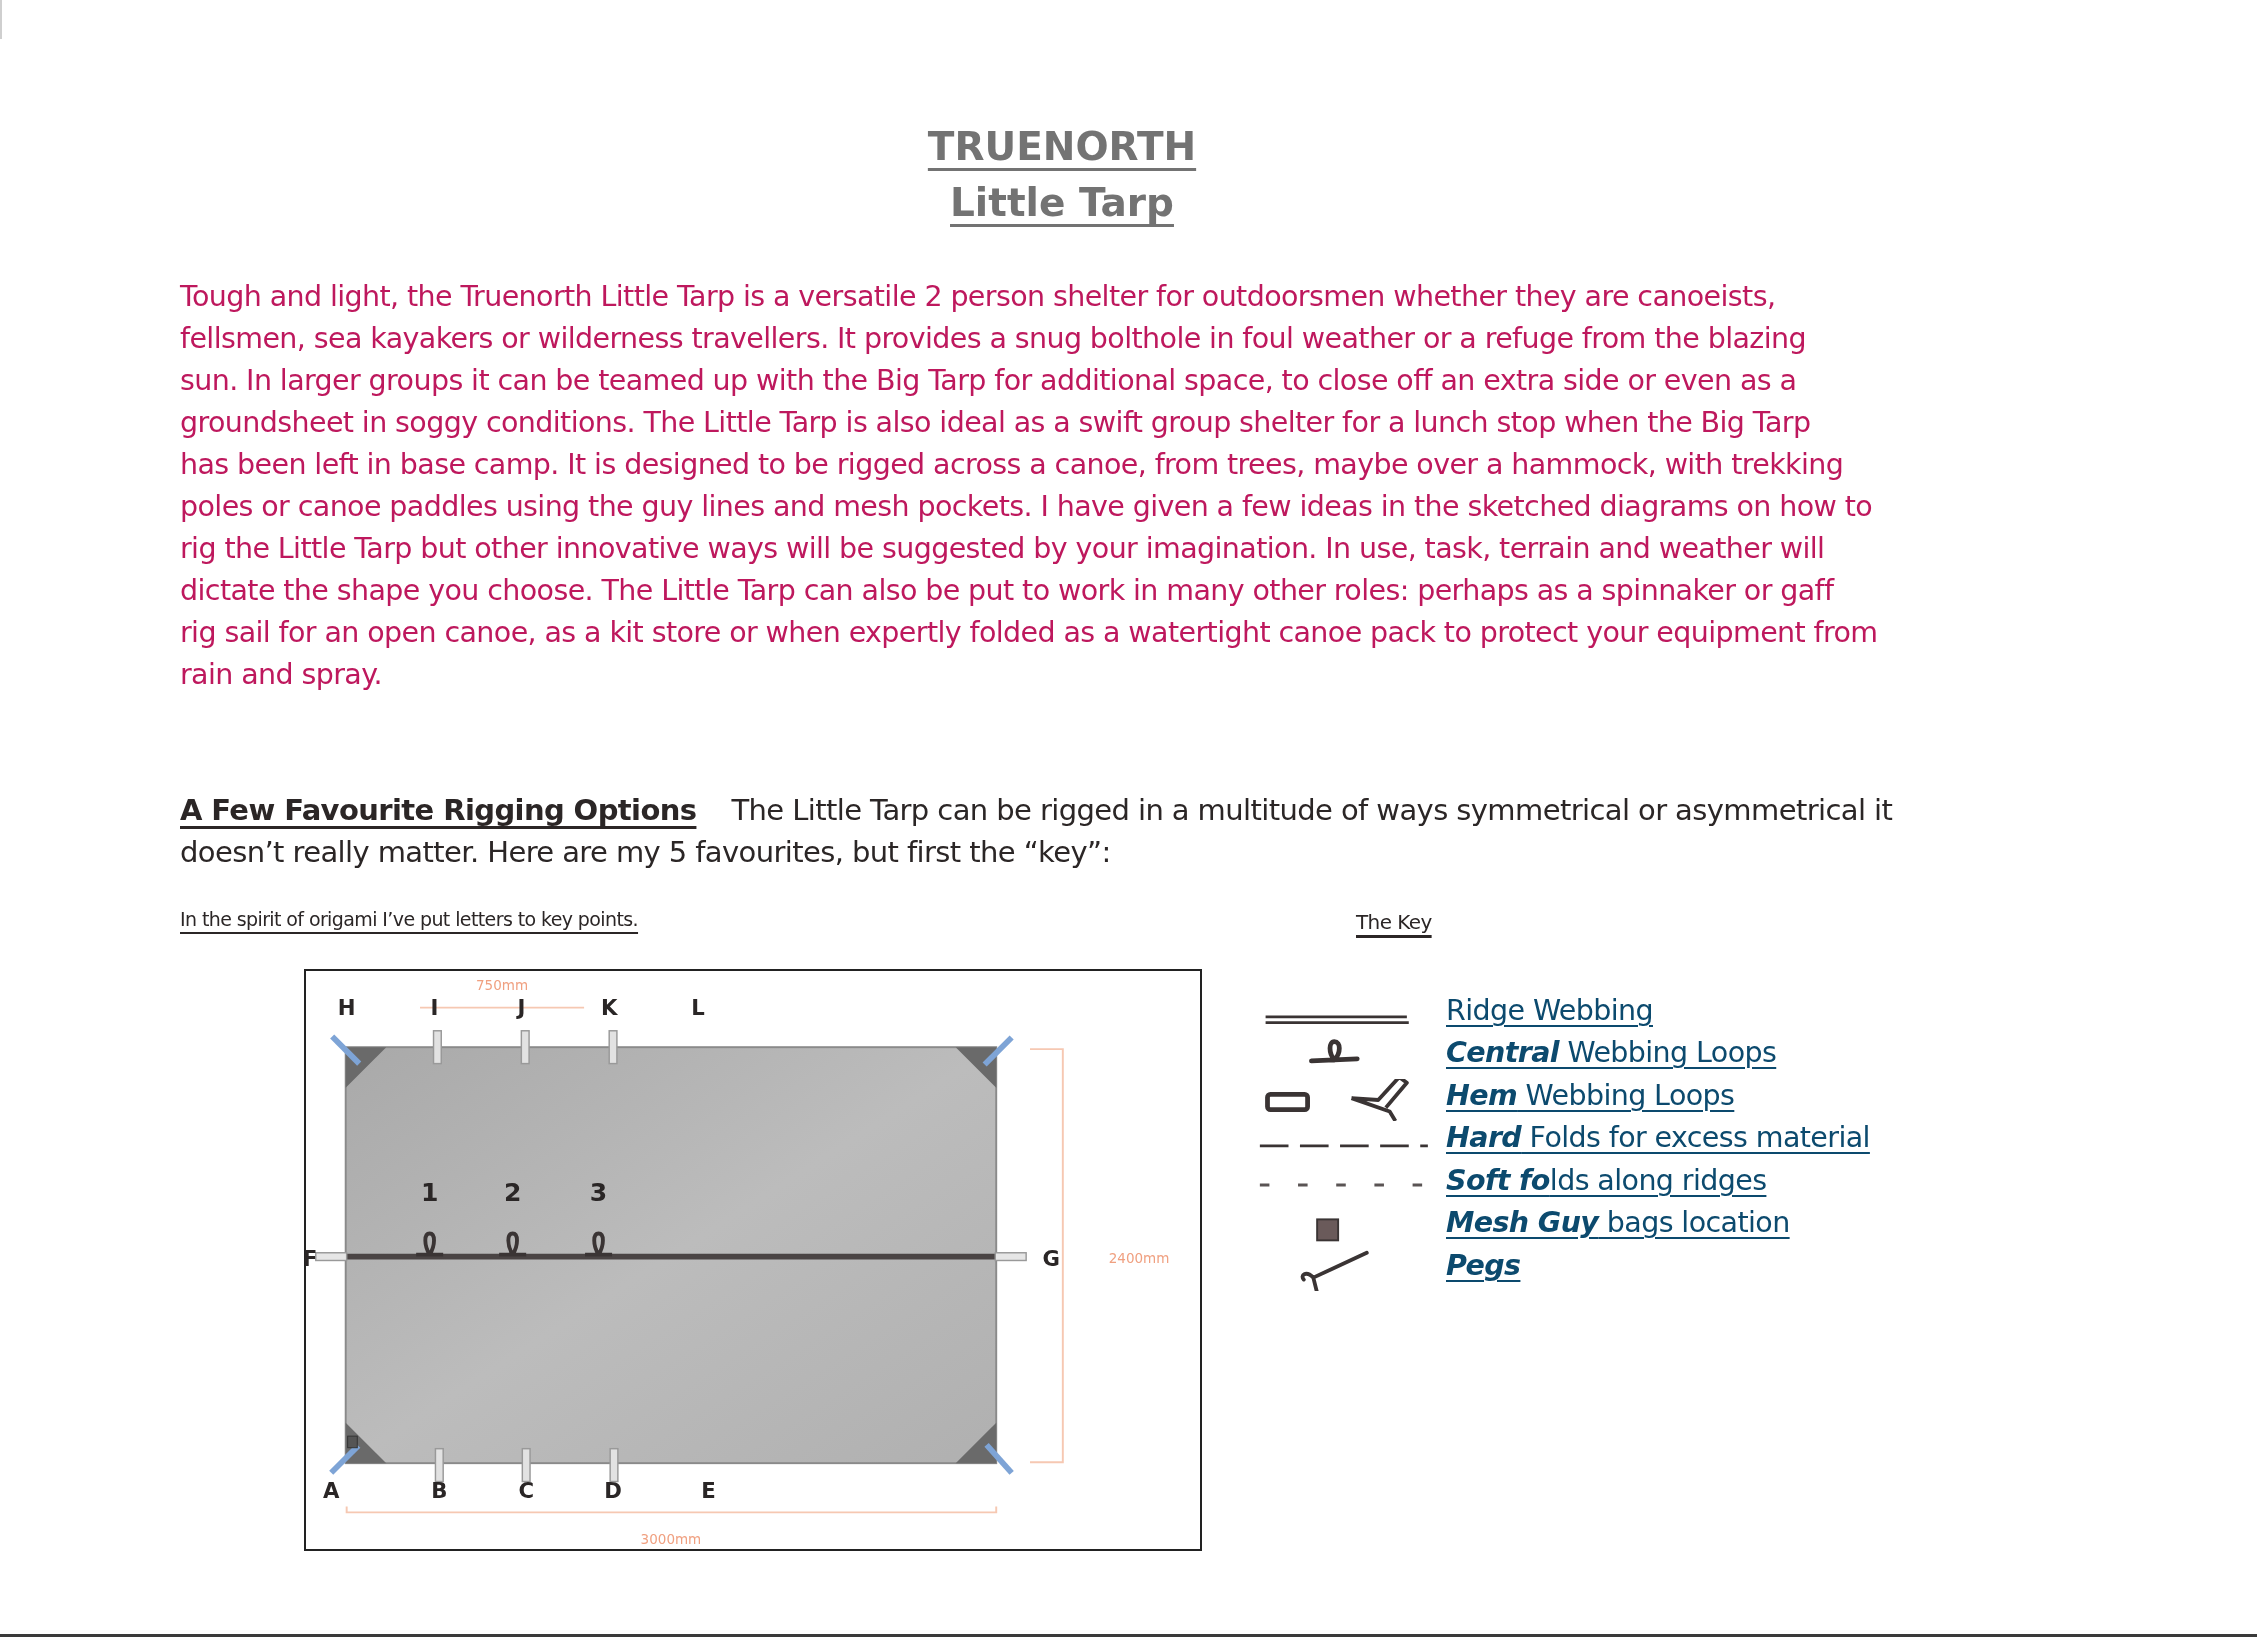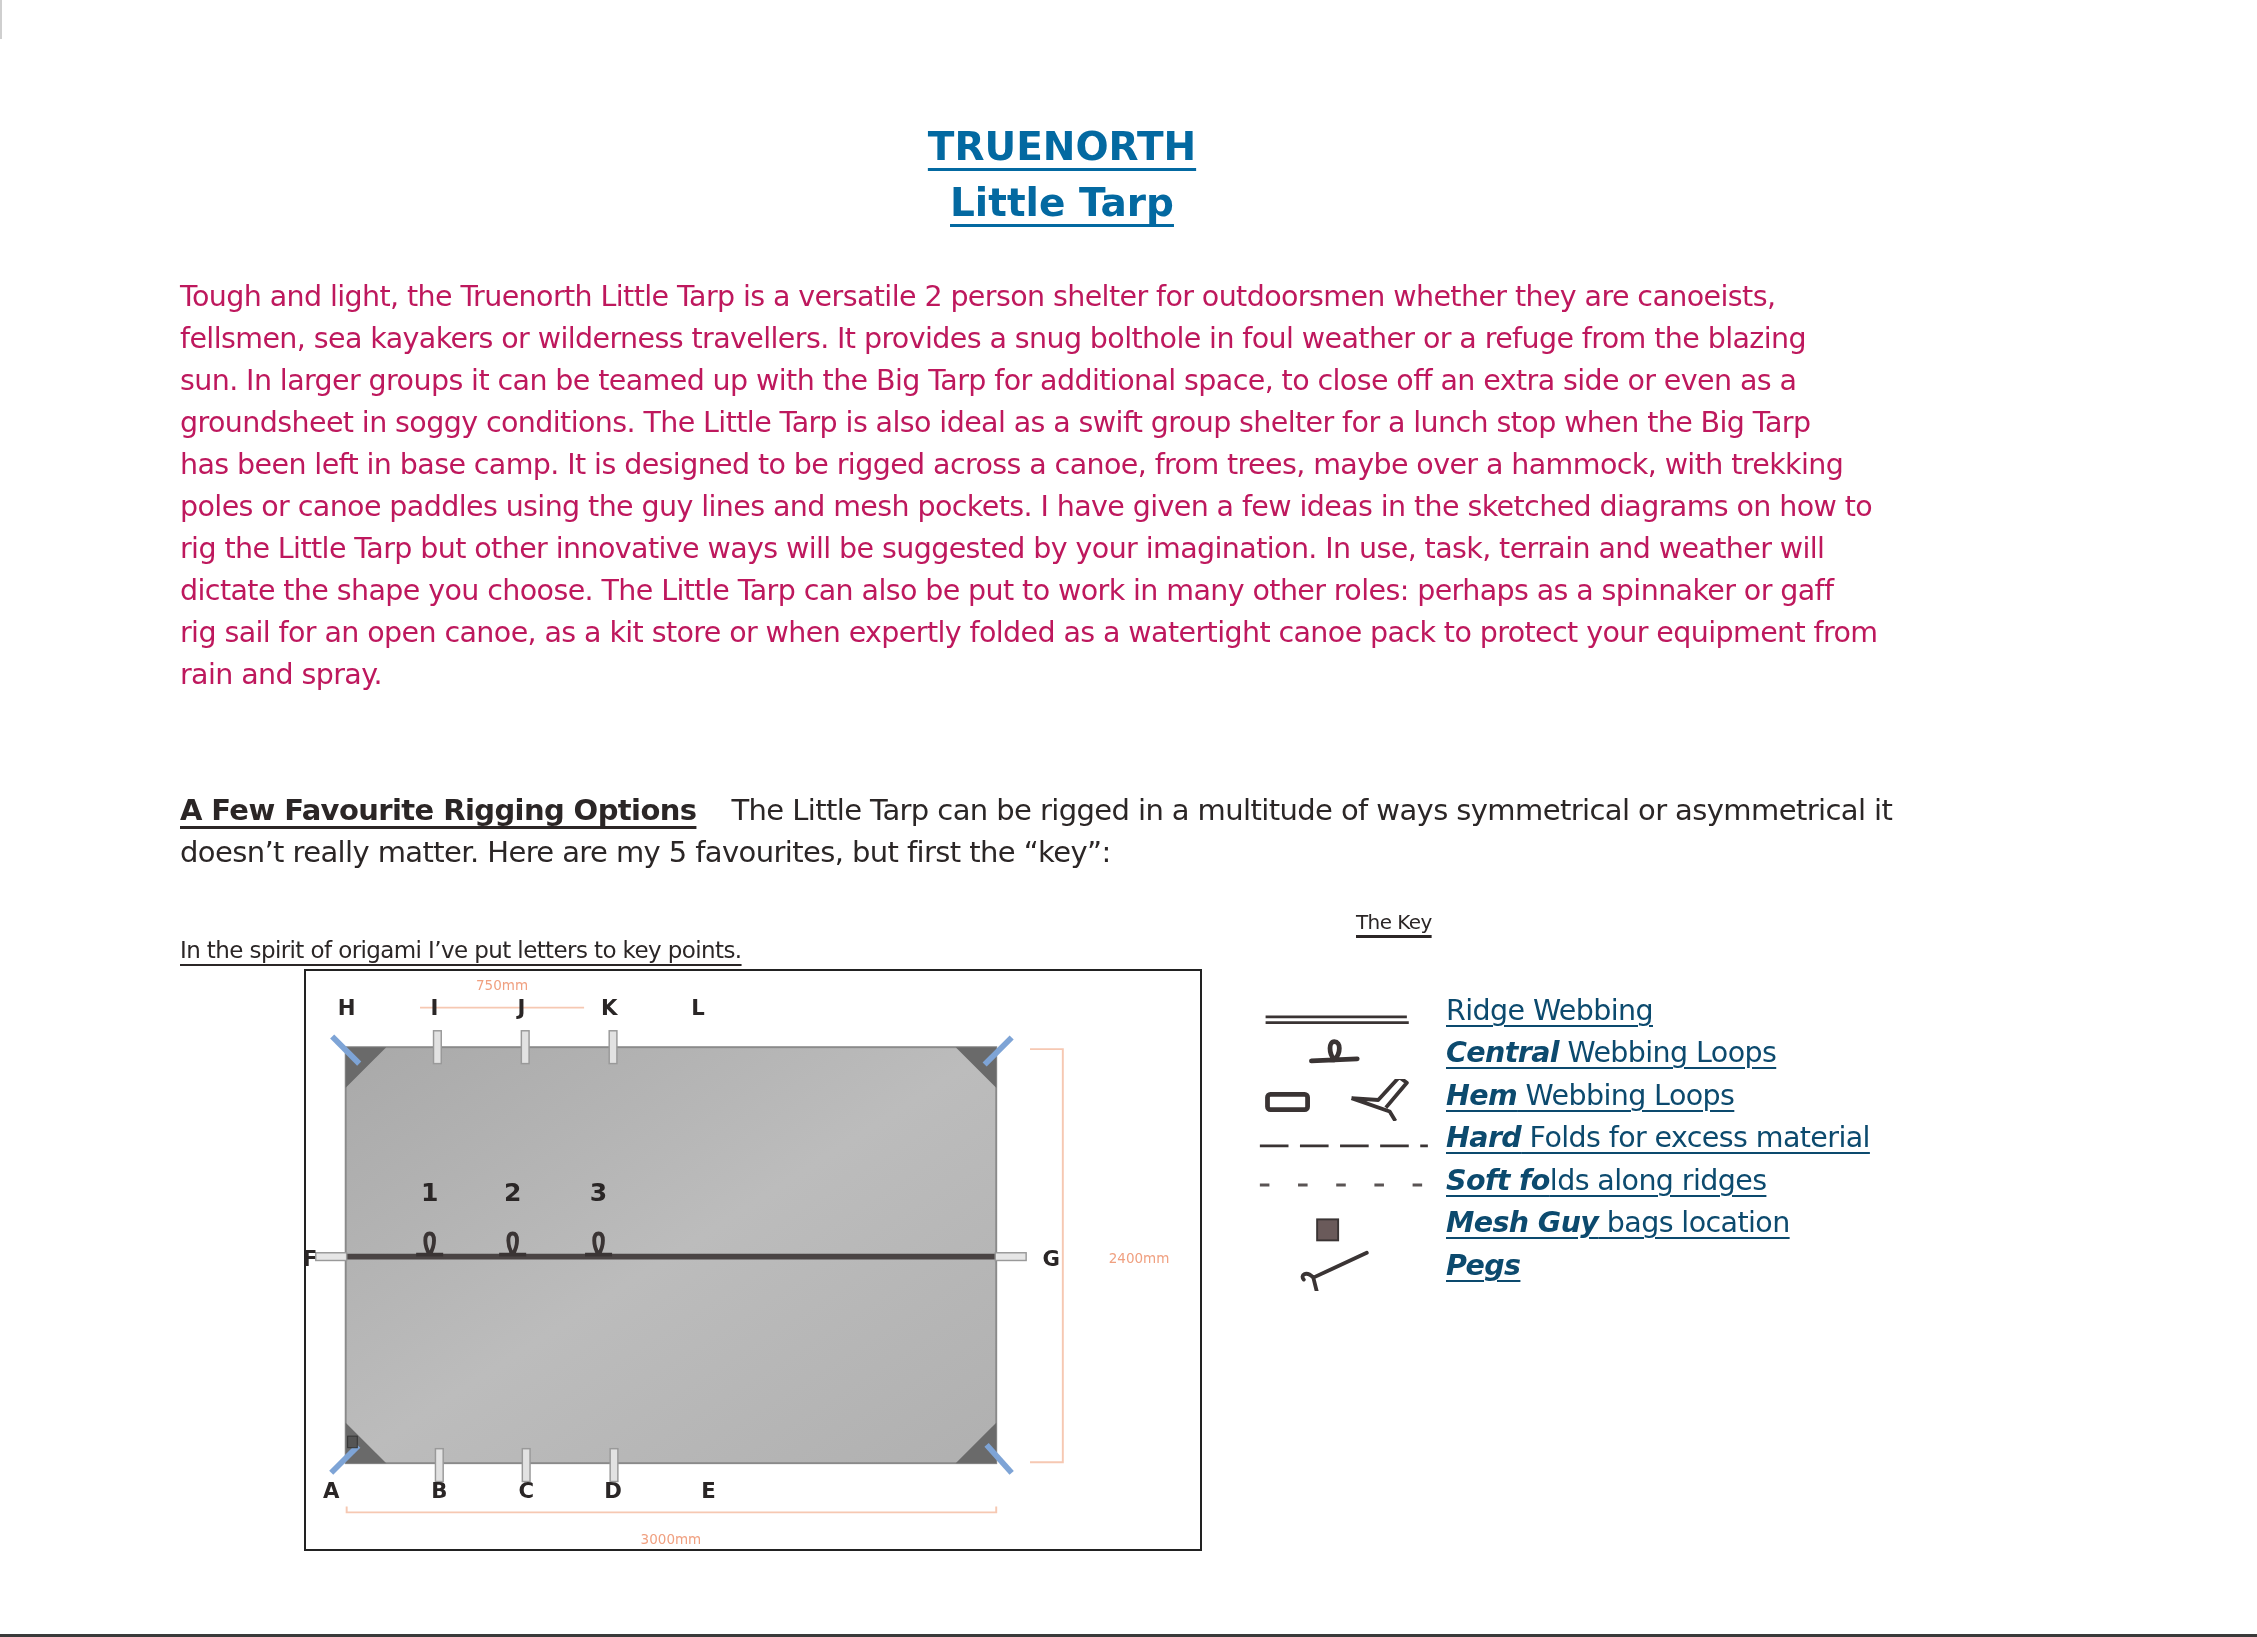--- a/index.html
+++ b/index.html
@@ -8,42 +8,42 @@
     background:#ffffff; color:#2b2626;
     font-family:"DejaVu Sans", sans-serif;
   }
   .abs { position:absolute; }
   .left-edge-mark { left:0; top:0; width:1.9px; height:39px; background:#cfcfcf; }
   .bottom-rule { left:0; top:1634px; width:2257px; height:2.9px; background:#3a3a3a; }
 
   .title {
     left:0; width:2124px; text-align:center; font-weight:bold;
     text-decoration:underline; text-decoration-thickness:2.9px; text-underline-offset:7.7px;
-    font-size:39px; letter-spacing:0px; color:#0369a1;
+    font-size:39px; letter-spacing:0px; color:#737373;
   }
   .title-1 { top:124px; }
   .title-2 { top:180px; }
 
   .body-para {
     left:180px; top:276px; width:1767px;
     font-size:28.5px; line-height:42px; color:#be185d; letter-spacing:-0.6px;
     font-family:"DejaVu Sans", sans-serif;
   }
   .body-para .line { display:block; white-space:nowrap; }
 
   .rig-para {
     left:180px; top:789px; width:1834px;
     font-size:29px; line-height:42px; letter-spacing:-0.6px;
   }
   .rig-para .line { display:block; white-space:nowrap; }
   .heading-u { font-weight:bold; text-decoration:underline; text-decoration-thickness:2.9px; text-underline-offset:5.8px; }
   .spacer { display:inline-block; width:35px; }
 
-  .origami { left:180px; top:908px; font-size:23px; letter-spacing:-0.6px;
-    text-decoration:underline; text-decoration-thickness:1.9px; text-underline-offset:5.8px; white-space:nowrap;margin-top:29px; }
+  .origami { left:180px; top:908px; font-size:19px; letter-spacing:-0.6px;
+    text-decoration:underline; text-decoration-thickness:1.9px; text-underline-offset:5.8px; white-space:nowrap; }
   .key-title { left:1356px; top:910px; font-size:20px; letter-spacing:-0.6px;
     text-decoration:underline; text-decoration-thickness:2.9px; text-underline-offset:5.8px; }
 
   
   .diagram-frame { left:304px; top:969px; width:898px; height:582px;
     border:2.9px solid #222; box-sizing:border-box; background:#fff; }
   .diagram-svg { left:304px; top:969px; }
 
   
   .key-list { left:1255px; top:994px; width:676px; }

